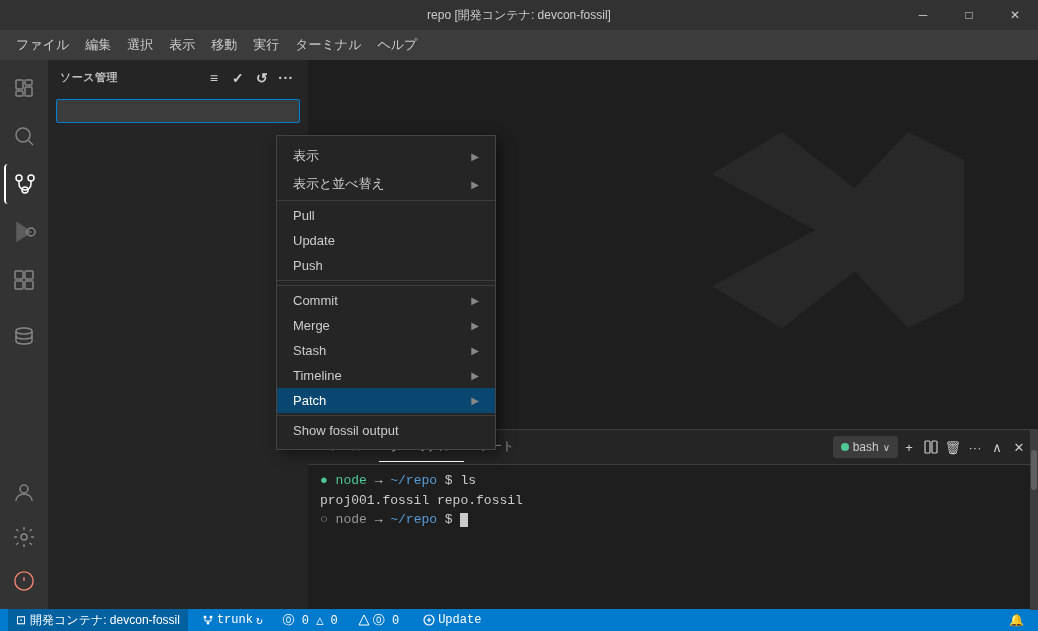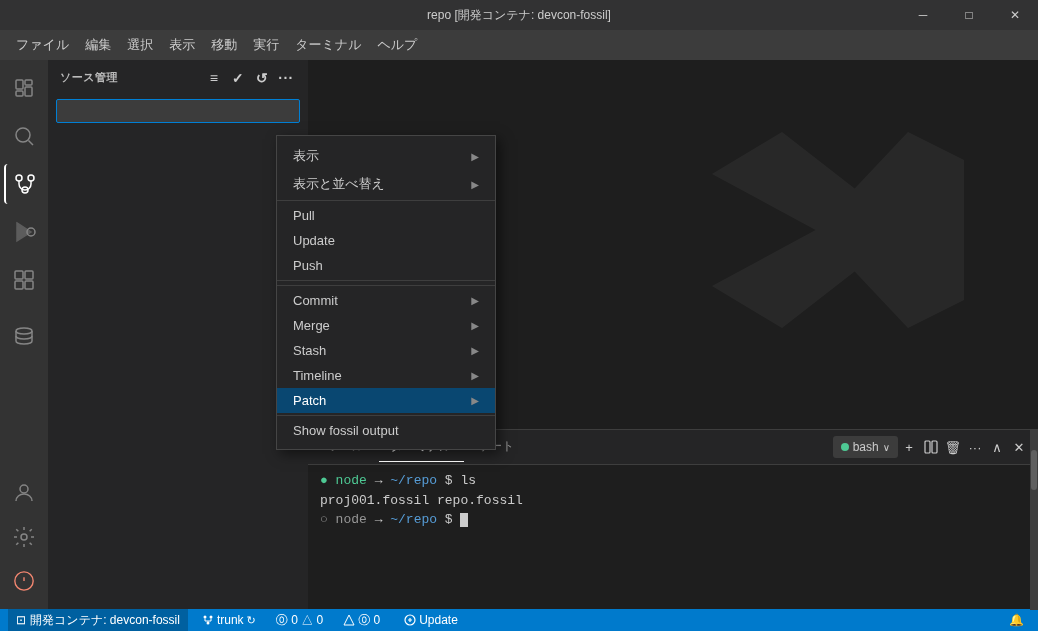--- a/index.html
+++ b/index.html
@@ -301,20 +301,21 @@
       color: #ffffff;
       gap: 8px;
     }
     .status-item {
       display: flex;
       align-items: center;
       gap: 3px;
       padding: 0 6px;
       height: 22px;
       cursor: pointer;
+      font-family: Liberation Mono, monospace;
     }
     .status-right {
       margin-left: auto;
     }
     .status-container-badge {
       background: #0060a0;
       padding: 0 8px;
       height: 22px;
       display: flex;
       align-items: center;

